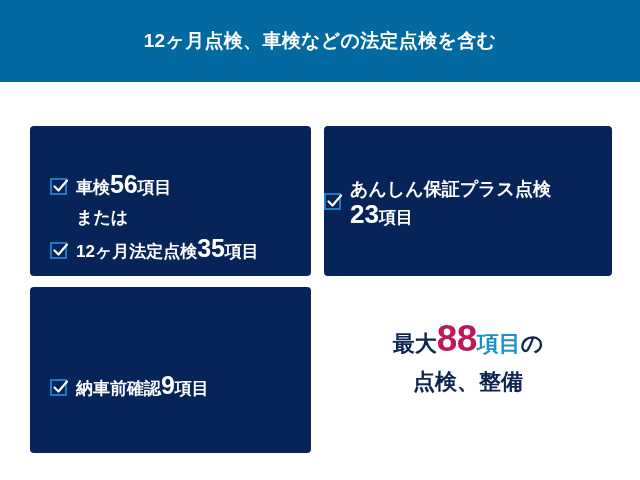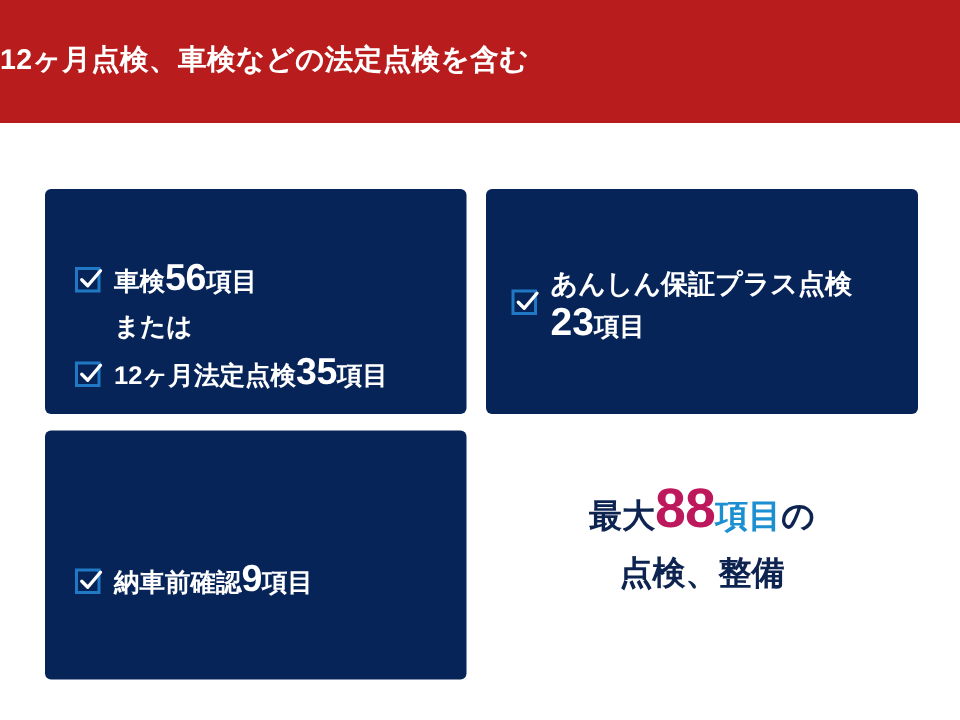--- a/index.html
+++ b/index.html
@@ -20,23 +20,24 @@
     background: #ffffff;
   }
 
   
   .header-band {
     position: absolute;
     left: 0;
     top: 0;
     width: 640px;
     height: 82px;
-    background: #b91c1c;
+    background: #0369a1;
     display: flex;
     flex-direction: column;
+    align-items: center;
     justify-content: center;
   }
   .header-line {
     color: #ffffff;
     font-size: 19px;
     font-weight: bold;
     line-height: 28px;
     letter-spacing: 0.3px;
     white-space: nowrap;
   }
@@ -121,21 +122,20 @@
   .ctext .num {
     font-size: 25px;
     line-height: 24px;
     letter-spacing: -0.2px;
   }
 
   
   .warranty-flex {
     display: flex;
     align-items: center;
-    padding-left: 17px;
     height: 100%;
   }
   .warranty-lines {
     display: flex;
     flex-direction: column;
     justify-content: center;
   }
   .warranty-line-1 {
     color: #ffffff;
     font-weight: bold;

